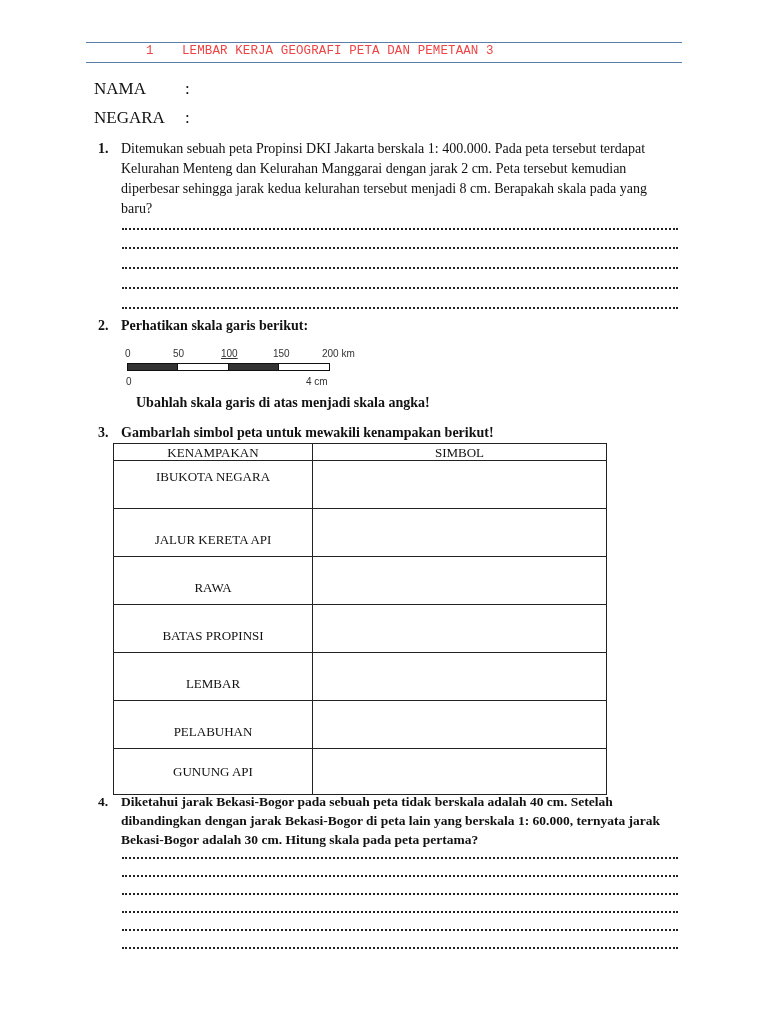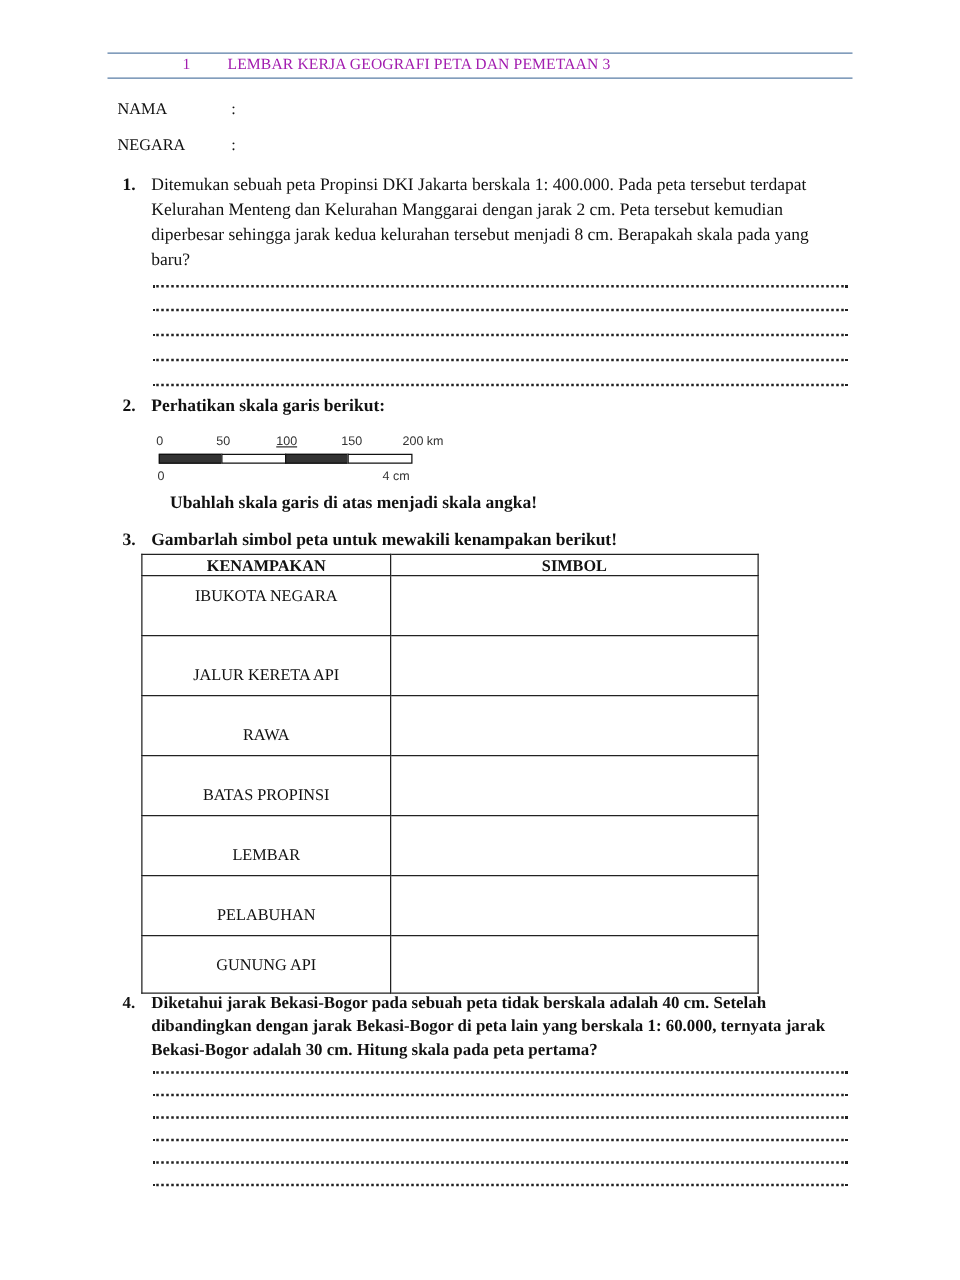--- a/index.html
+++ b/index.html
@@ -1,30 +1,30 @@
 <!DOCTYPE html>
 <html><head>
 <meta charset="utf-8">
 <style>
   html, body { margin:0; padding:0; background:#ffffff; }
   body { width:768px; height:1024px; position:relative; overflow:hidden; font-family:"DejaVu Serif", serif; color:#111; }
   .abs { position:absolute;margin-left:15px; }
   .rule { position:absolute; left:86px; width:596px; height:1px; background:#5a7ea6; }
-  .header-text { position:absolute; top:44px; left:146px; font-family:Liberation Serif, serif; font-size:12.5px; color:#a21caf; letter-spacing:0.1px; white-space:nowrap; }
+  .header-text { position:absolute; top:44px; left:146px; font-family:Liberation Mono, monospace; font-size:12.5px; color:#ef4444; letter-spacing:0.1px; white-space:nowrap; }
   .header-text .num { display:inline-block; width:36px; }
-  .label { position:absolute; font-size:13px; font-family:"Liberation Serif", serif; }
+  .label { position:absolute; font-size:17px; font-family:"Liberation Serif", serif; }
   .q { position:absolute; left:98px; width:590px; font-family:"Liberation Serif", serif; font-size:14px; line-height:20px; }
   .q .qnum { position:absolute; left:0; top:0; font-weight:bold; }
   .q .qtext { margin-left:23px; }
   .dots { position:absolute; left:122px; width:556px; height:0; border-top:2px dotted #222; }
   .scale-label { position:absolute; font-family:"Liberation Sans", sans-serif; font-size:10px; color:#333; }
   .bar { position:absolute; top:363px; height:8px; border:1px solid #111; box-sizing:border-box; }
   table.sym { position:absolute; left:113px; top:443px; width:494px; border-collapse:collapse; font-family:"Liberation Serif", serif; font-size:13px; }
   table.sym td, table.sym th { border:1.5px solid #222; padding:0; }
-  table.sym th { height:16px; font-weight:bold; font-size:13px; text-align:center; line-height:15px; }
+  table.sym th { height:16px; font-weight:normal; font-size:13px; text-align:center; line-height:15px; }
   table.sym td.feat { width:198px; text-align:center; }
 </style>
 </head>
 <body>
 
 <div class="rule" style="top:42px;"></div>
 <div class="header-text">
   <span class="num">1</span><span>LEMBAR KERJA GEOGRAFI PETA DAN PEMETAAN 3</span>
 </div>
 <div class="rule" style="top:62px;"></div>

